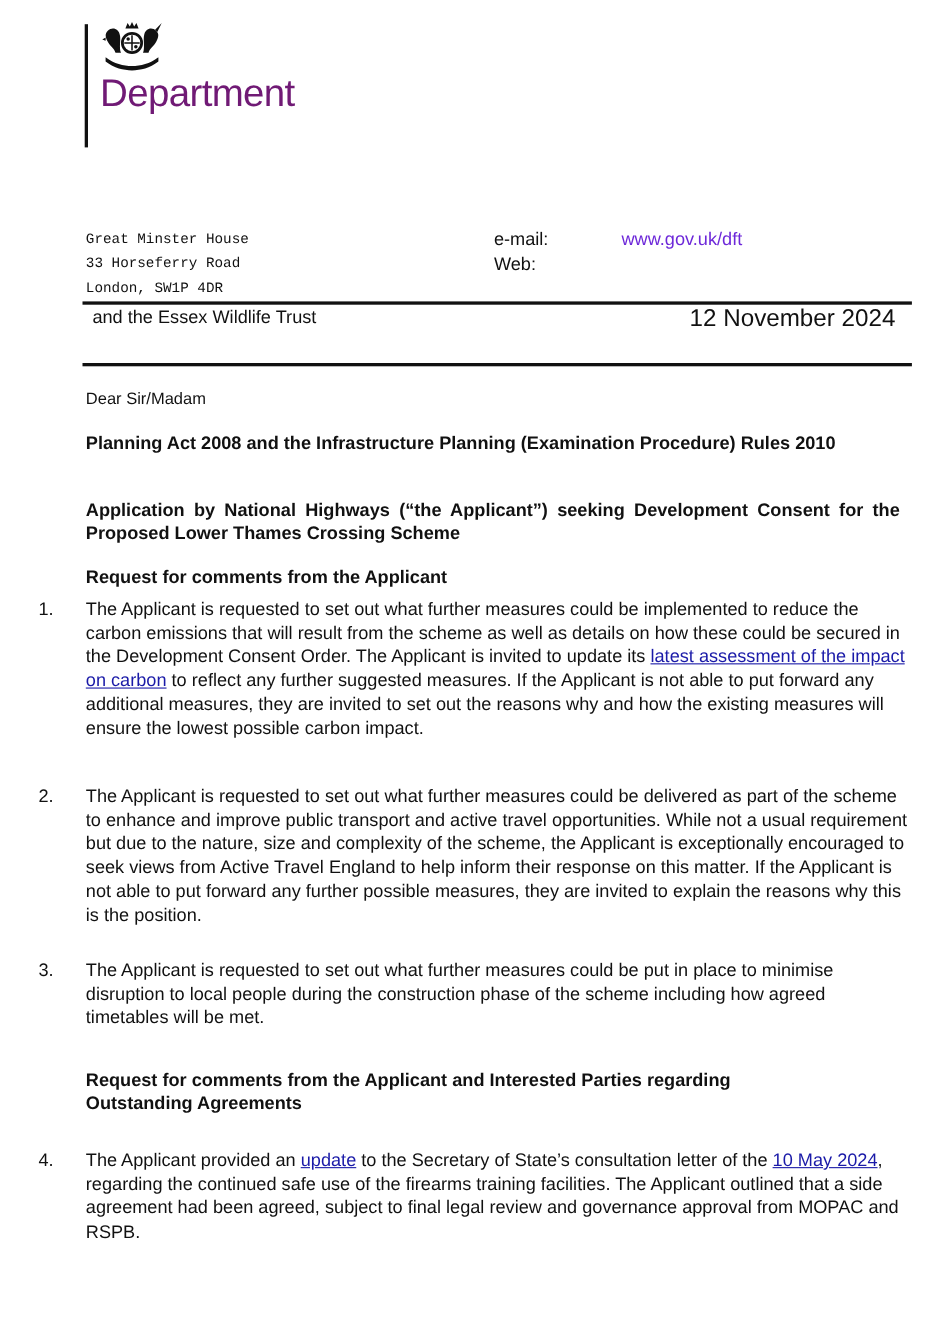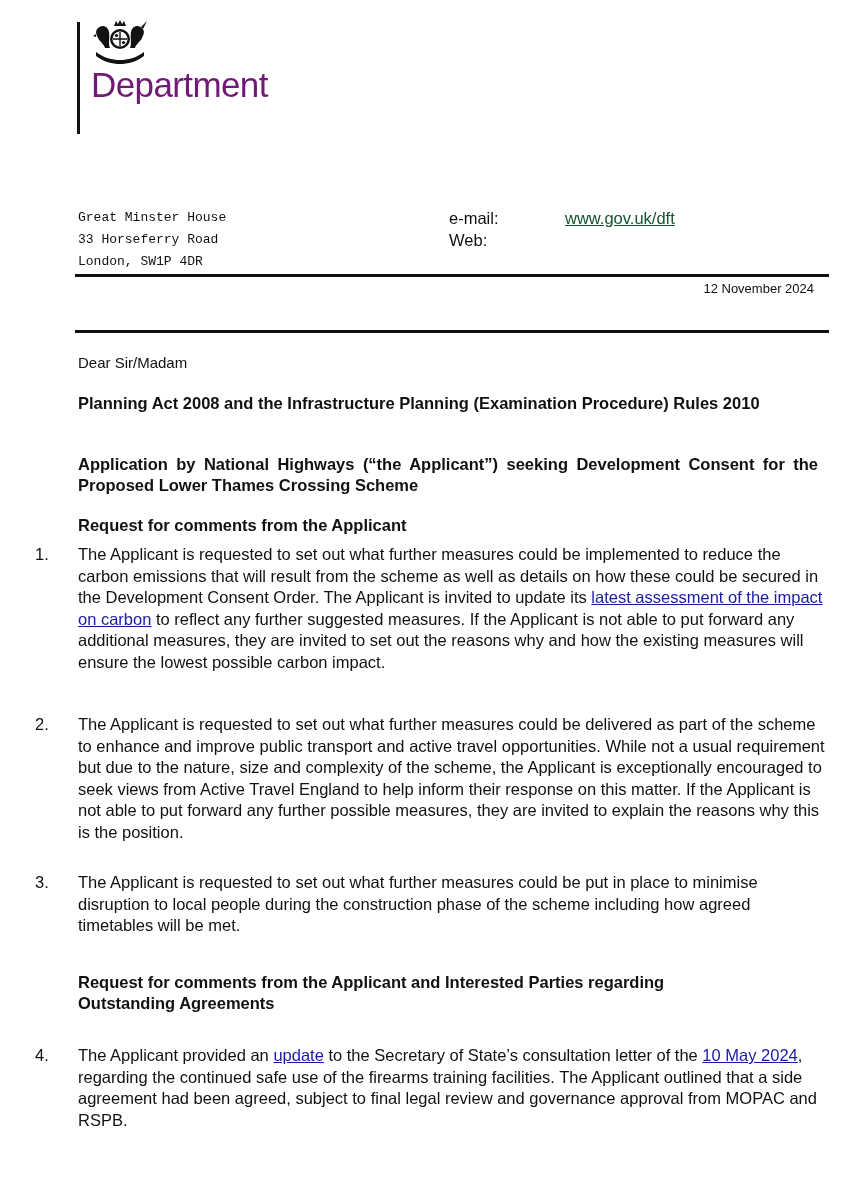--- a/index.html
+++ b/index.html
@@ -11,27 +11,27 @@
   
   .logo-bar { position: absolute; left: 77px; top: 22px; width: 3px; height: 112px; background: #111; }
   .crest { position: absolute; left: 90px; top: 18px; width: 60px; height: 50px; }
   .logo-text { position: absolute; left: 91px; top: 68px; font-size: 35px; line-height: 34px; letter-spacing: -0.6px; color: #701a75; }
   .logo-text div { white-space: nowrap; }
 
   
   .addr { position: absolute; left: 78px; top: 207px; font-size: 13px; line-height: 22px; font-family: Liberation Mono, monospace; }
   .contact-labels { position: absolute; left: 449px; top: 207px; font-size: 16.5px; line-height: 22px; }
   .contact-values { position: absolute; left: 565px; top: 207px; font-size: 16.5px; line-height: 22px; }
-  .web-link { color: #14532d; text-decoration: underline; }
+  .web-link { color: #6d28d9; }
 
   .rule { position: absolute; left: 75px; width: 754px; height: 3px; background: #111; }
 
   .to-block { position: absolute; left: 84px; top: 278px; font-size: 16.5px; line-height: 22px; }
   .to-line1 { word-spacing: 3px; }
-  .date { position: absolute; right: 36px; top: 278px; font-size: 13px; line-height: 22px; text-align: right; }
+  .date { position: absolute; right: 36px; top: 278px; font-size: 22px; line-height: 22px; text-align: right; }
 
   .salutation { position: absolute; left: 78px; top: 354px; font-size: 15px; }
 
   .heading { position: absolute; left: 78px; width: 740px; font-size: 16.5px; line-height: 21px; font-weight: bold; }
   .h-justify { text-align: justify; text-align-last: left; }
 
   .item { position: absolute; left: 35px; width: 790px; font-size: 16.5px; line-height: 21.5px; }
   .item-num { position: absolute; left: 0; top: 0; width: 40px; }
   .item-text { margin-left: 43px; }
   .body-link { color: #1a1aa8; text-decoration: underline; }
@@ -73,20 +73,21 @@
   <div>e-mail:</div>
   <div>Web:</div>
 </div>
 <div class="contact-values">
   <div><a class="web-link">www.gov.uk/dft</a></div>
 </div>
 
 <div class="rule" style="top:274px;"></div>
 
 <div class="to-block">
+  <div>and the Essex Wildlife Trust</div>
 </div>
 <div class="date">12 November 2024</div>
 
 <div class="rule" style="top:330px;"></div>
 
 <div class="salutation">Dear Sir/Madam</div>
 
 <div class="heading h-justify" style="top:393px;">Planning Act 2008 and the Infrastructure Planning (Examination Procedure) Rules 2010</div>
 <div class="heading h-justify" style="top:454px;">Application by National Highways (“the Applicant”) seeking Development Consent for the Proposed Lower Thames Crossing Scheme</div>
 <div class="heading" style="top:515px;">Request for comments from the Applicant</div>

